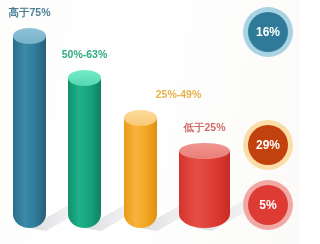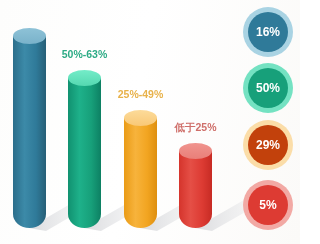--- a/index.html
+++ b/index.html
@@ -52,49 +52,47 @@
         <stop offset="100%" stop-color="#e9eaec" stop-opacity="0.25"></stop>
       </linearGradient>
     </defs>
     <polygon points="29,228 84,196 96,202 46,231" fill="url(#shfade)"></polygon>
     <polygon points="84,228 140,196 152,202 101,231" fill="url(#shfade)"></polygon>
     <polygon points="140,228 196,196 208,202 157,231" fill="url(#shfade)"></polygon>
     <polygon points="195,228 251,196 263,202 212,231" fill="url(#shfade)"></polygon>
   </svg>
 
   <div class="bar" style="left:13px;top:28px;width:33px;height:200px;">
+    <div class="label" style="top:-22px;color:#4a7f97;">高于75%</div>
     <div class="body" style="top:8px;height:192px;background:linear-gradient(90deg,#2b6e8b 0%,#3c8aa8 35%,#2f7a99 70%,#275f77 100%);"></div>
     <div class="cap" style="background:linear-gradient(180deg,#8ec2d7 0%,#79b2ca 100%);"></div>
   </div>
 
   <div class="bar" style="left:68px;top:70px;width:33px;height:158px;">
     <div class="label" style="top:-22px;color:#2cab85;">50%-63%</div>
     <div class="body" style="top:8px;height:150px;background:linear-gradient(90deg,#119170 0%,#1eb18a 35%,#17a07a 70%,#0d8063 100%);"></div>
     <div class="cap" style="background:linear-gradient(180deg,#74ecc8 0%,#55d8b0 100%);"></div>
   </div>
 
   <div class="bar" style="left:124px;top:110px;width:33px;height:118px;">
-    <div class="label" style="top:-22px;color:#e8b24a;">25%-49%</div>
+    <div class="label" style="top:-22px;color:#e8b24a;margin-left:38px;">25%-49%</div>
     <div class="body" style="top:8px;height:110px;background:linear-gradient(90deg,#ea9b16 0%,#f7b33c 35%,#f2a521 70%,#de8f10 100%);"></div>
     <div class="cap" style="background:linear-gradient(180deg,#fcdb9a 0%,#f9c876 100%);"></div>
   </div>
 
-  <div class="bar" style="left:179px;top:143px;width:33px;height:85px;">
+  <div class="bar" style="left:179px;top:143px;width:51px;height:85px;">
     <div class="label" style="top:-22px;color:#cf6f6a;">低于25%</div>
     <div class="body" style="top:8px;height:77px;background:linear-gradient(90deg,#d5342c 0%,#e54f46 35%,#dd3b33 70%,#c72b24 100%);"></div>
     <div class="cap" style="background:linear-gradient(180deg,#f0948e 0%,#e97f79 100%);"></div>
   </div>
 
   <div class="circle" style="left:243px;top:7px;width:50px;height:50px;background:#a9d3e3;">
     <div class="inner" style="left:5px;top:5px;width:40px;height:40px;background:#2f7a99;">16%</div>
   </div>
 
-  <div class="circle" style="left:243px;top:63px;width:50px;height:50px;background:#74e2c2;">
-    <div class="inner" style="left:5px;top:5px;width:40px;height:40px;background:#17a07a;">50%</div>
-  </div>
 
   <div class="circle" style="left:243px;top:120px;width:50px;height:50px;background:#fbdda8;">
     <div class="inner" style="left:5px;top:5px;width:40px;height:40px;background:#c2410c;">29%</div>
   </div>
 
   <div class="circle" style="left:243px;top:180px;width:50px;height:50px;background:#f2a9a4;">
     <div class="inner" style="left:5px;top:5px;width:40px;height:40px;background:#dd3b33;">5%</div>
   </div>
 
 </div>

